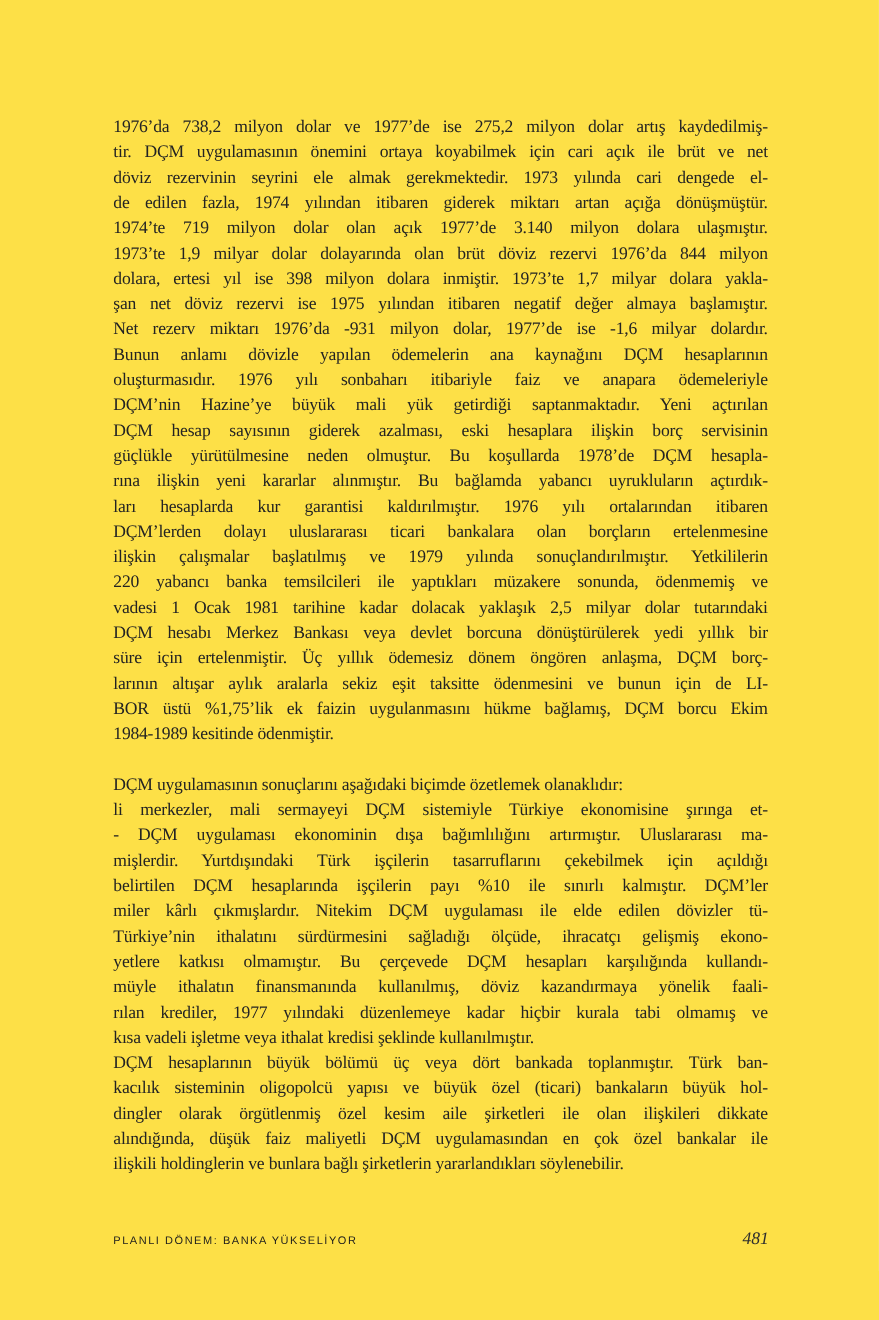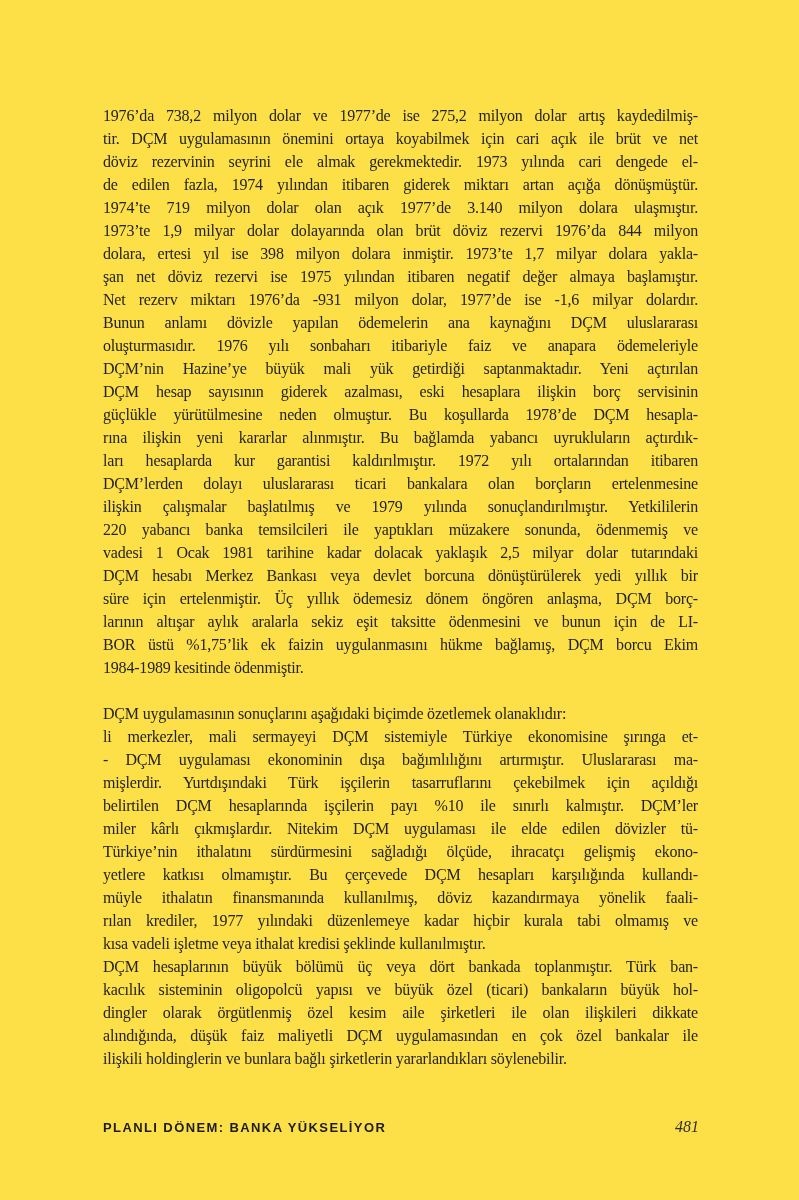--- a/index.html
+++ b/index.html
@@ -38,22 +38,22 @@
     position: absolute;
     left: 103px;
     width: 596px;
     top: 1118px;
     display: flex;
     justify-content: space-between;
     align-items: baseline;
   }
   .running-title {
     font-family: "Liberation Sans", sans-serif;
-    font-weight: 700;
-    font-size: 13px;
+    font-weight: 400;
+    font-size: 10px;
     letter-spacing: 1.4px;
     color: #1c1c1c;
   }
   .page-number {
     font-family: "Liberation Serif", serif;
     font-style: italic;
     font-size: 16px;
     color: #2e2e2e;
   }
 </style>
@@ -65,27 +65,27 @@
       <div class="paragraph">
         <div class="line">1976’da 738,2 milyon dolar ve 1977’de ise 275,2 milyon dolar artış kaydedilmiş-</div>
         <div class="line">tir. DÇM uygulamasının önemini ortaya koyabilmek için cari açık ile brüt ve net</div>
         <div class="line">döviz rezervinin seyrini ele almak gerekmektedir. 1973 yılında cari dengede el-</div>
         <div class="line">de edilen fazla, 1974 yılından itibaren giderek miktarı artan açığa dönüşmüştür.</div>
         <div class="line">1974’te 719 milyon dolar olan açık 1977’de 3.140 milyon dolara ulaşmıştır.</div>
         <div class="line">1973’te 1,9 milyar dolar dolayarında olan brüt döviz rezervi 1976’da 844 milyon</div>
         <div class="line">dolara, ertesi yıl ise 398 milyon dolara inmiştir. 1973’te 1,7 milyar dolara yakla-</div>
         <div class="line">şan net döviz rezervi ise 1975 yılından itibaren negatif değer almaya başlamıştır.</div>
         <div class="line">Net rezerv miktarı 1976’da -931 milyon dolar, 1977’de ise -1,6 milyar dolardır.</div>
-        <div class="line">Bunun anlamı dövizle yapılan ödemelerin ana kaynağını DÇM uluslararası</div>
+        <div class="line">Bunun anlamı dövizle yapılan ödemelerin ana kaynağını DÇM hesaplarının</div>
         <div class="line">oluşturmasıdır. 1976 yılı sonbaharı itibariyle faiz ve anapara ödemeleriyle</div>
         <div class="line">DÇM’nin Hazine’ye büyük mali yük getirdiği saptanmaktadır. Yeni açtırılan</div>
         <div class="line">DÇM hesap sayısının giderek azalması, eski hesaplara ilişkin borç servisinin</div>
         <div class="line">güçlükle yürütülmesine neden olmuştur. Bu koşullarda 1978’de DÇM hesapla-</div>
         <div class="line">rına ilişkin yeni kararlar alınmıştır. Bu bağlamda yabancı uyrukluların açtırdık-</div>
-        <div class="line">ları hesaplarda kur garantisi kaldırılmıştır. 1972 yılı ortalarından itibaren</div>
+        <div class="line">ları hesaplarda kur garantisi kaldırılmıştır. 1976 yılı ortalarından itibaren</div>
         <div class="line">DÇM’lerden dolayı uluslararası ticari bankalara olan borçların ertelenmesine</div>
         <div class="line">ilişkin çalışmalar başlatılmış ve 1979 yılında sonuçlandırılmıştır. Yetkililerin</div>
         <div class="line">220 yabancı banka temsilcileri ile yaptıkları müzakere sonunda, ödenmemiş ve</div>
         <div class="line">vadesi 1 Ocak 1981 tarihine kadar dolacak yaklaşık 2,5 milyar dolar tutarındaki</div>
         <div class="line">DÇM hesabı Merkez Bankası veya devlet borcuna dönüştürülerek yedi yıllık bir</div>
         <div class="line">süre için ertelenmiştir. Üç yıllık ödemesiz dönem öngören anlaşma, DÇM borç-</div>
         <div class="line">larının altışar aylık aralarla sekiz eşit taksitte ödenmesini ve bunun için de LI-</div>
         <div class="line">BOR üstü %1,75’lik ek faizin uygulanmasını hükme bağlamış, DÇM borcu Ekim</div>
         <div class="line last">1984-1989 kesitinde ödenmiştir.</div>
       </div>

